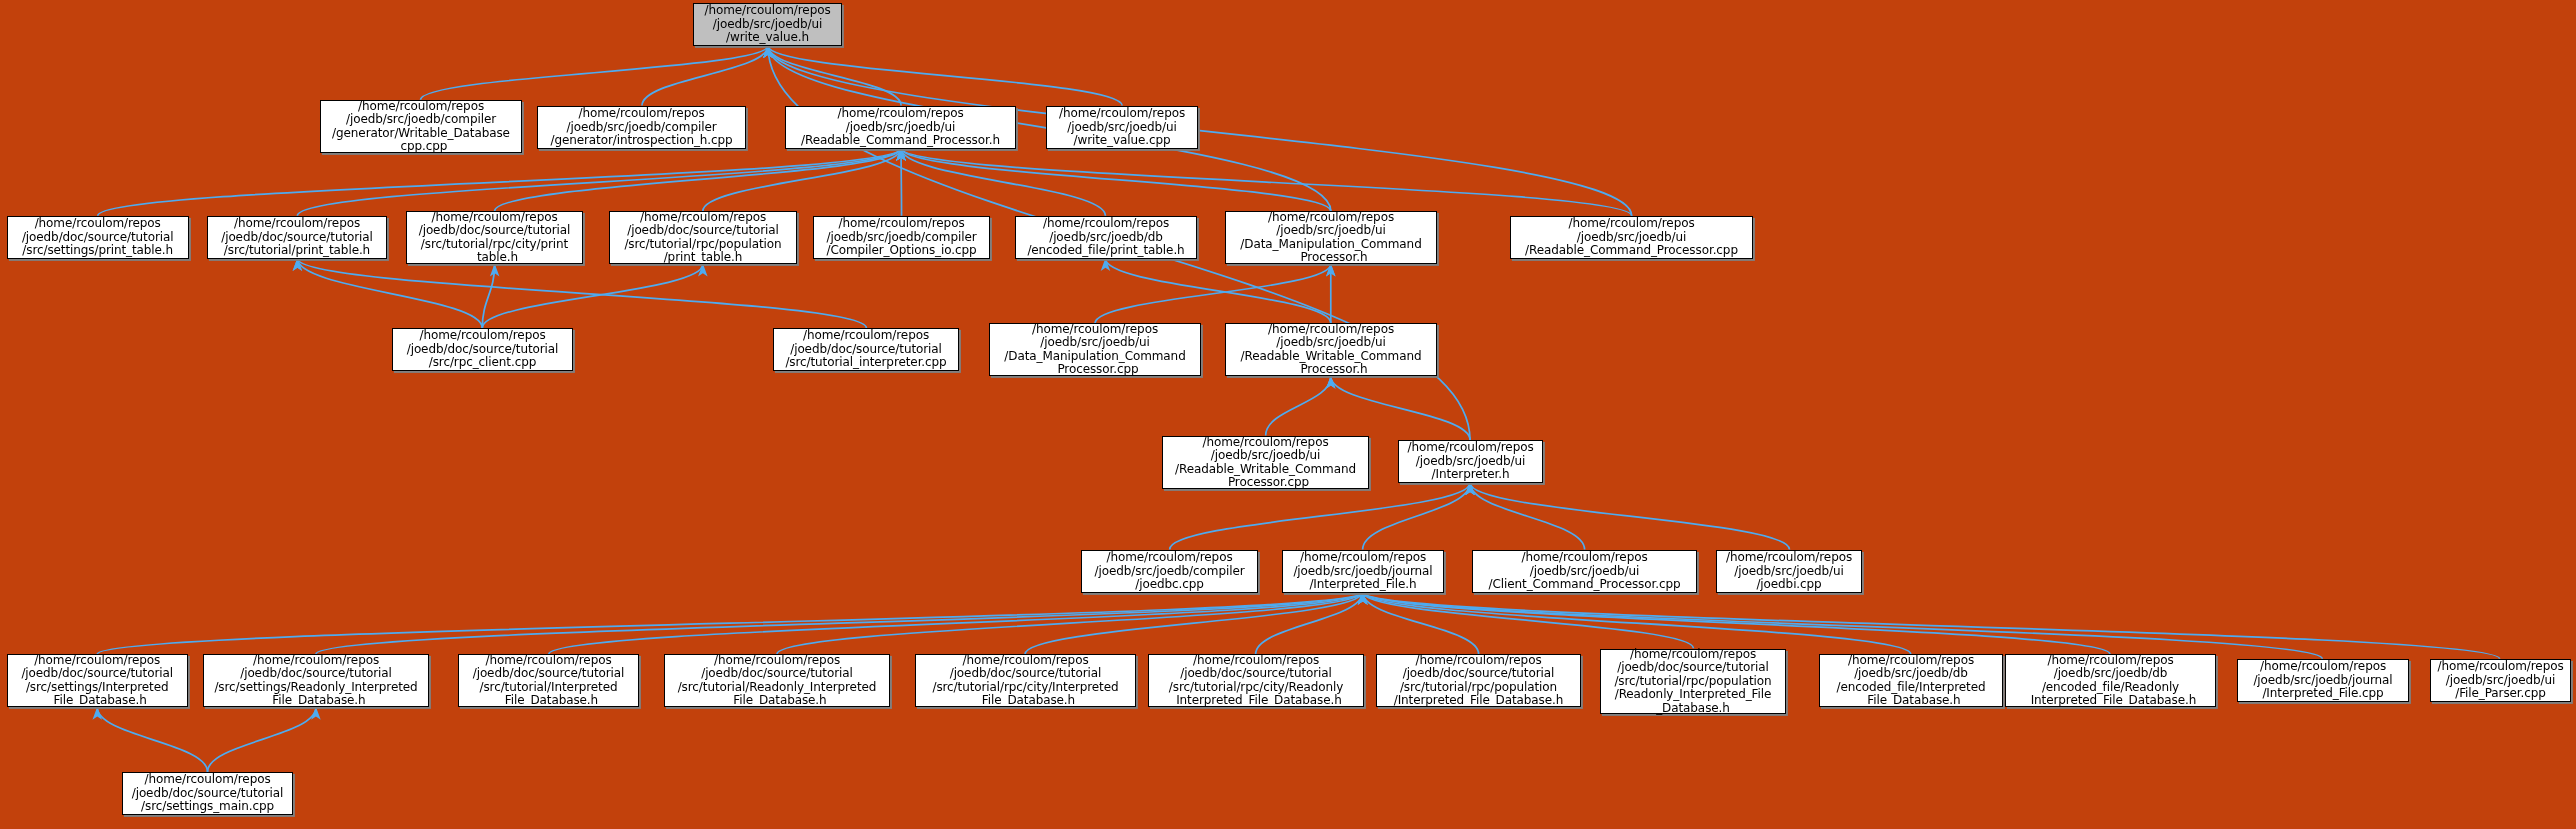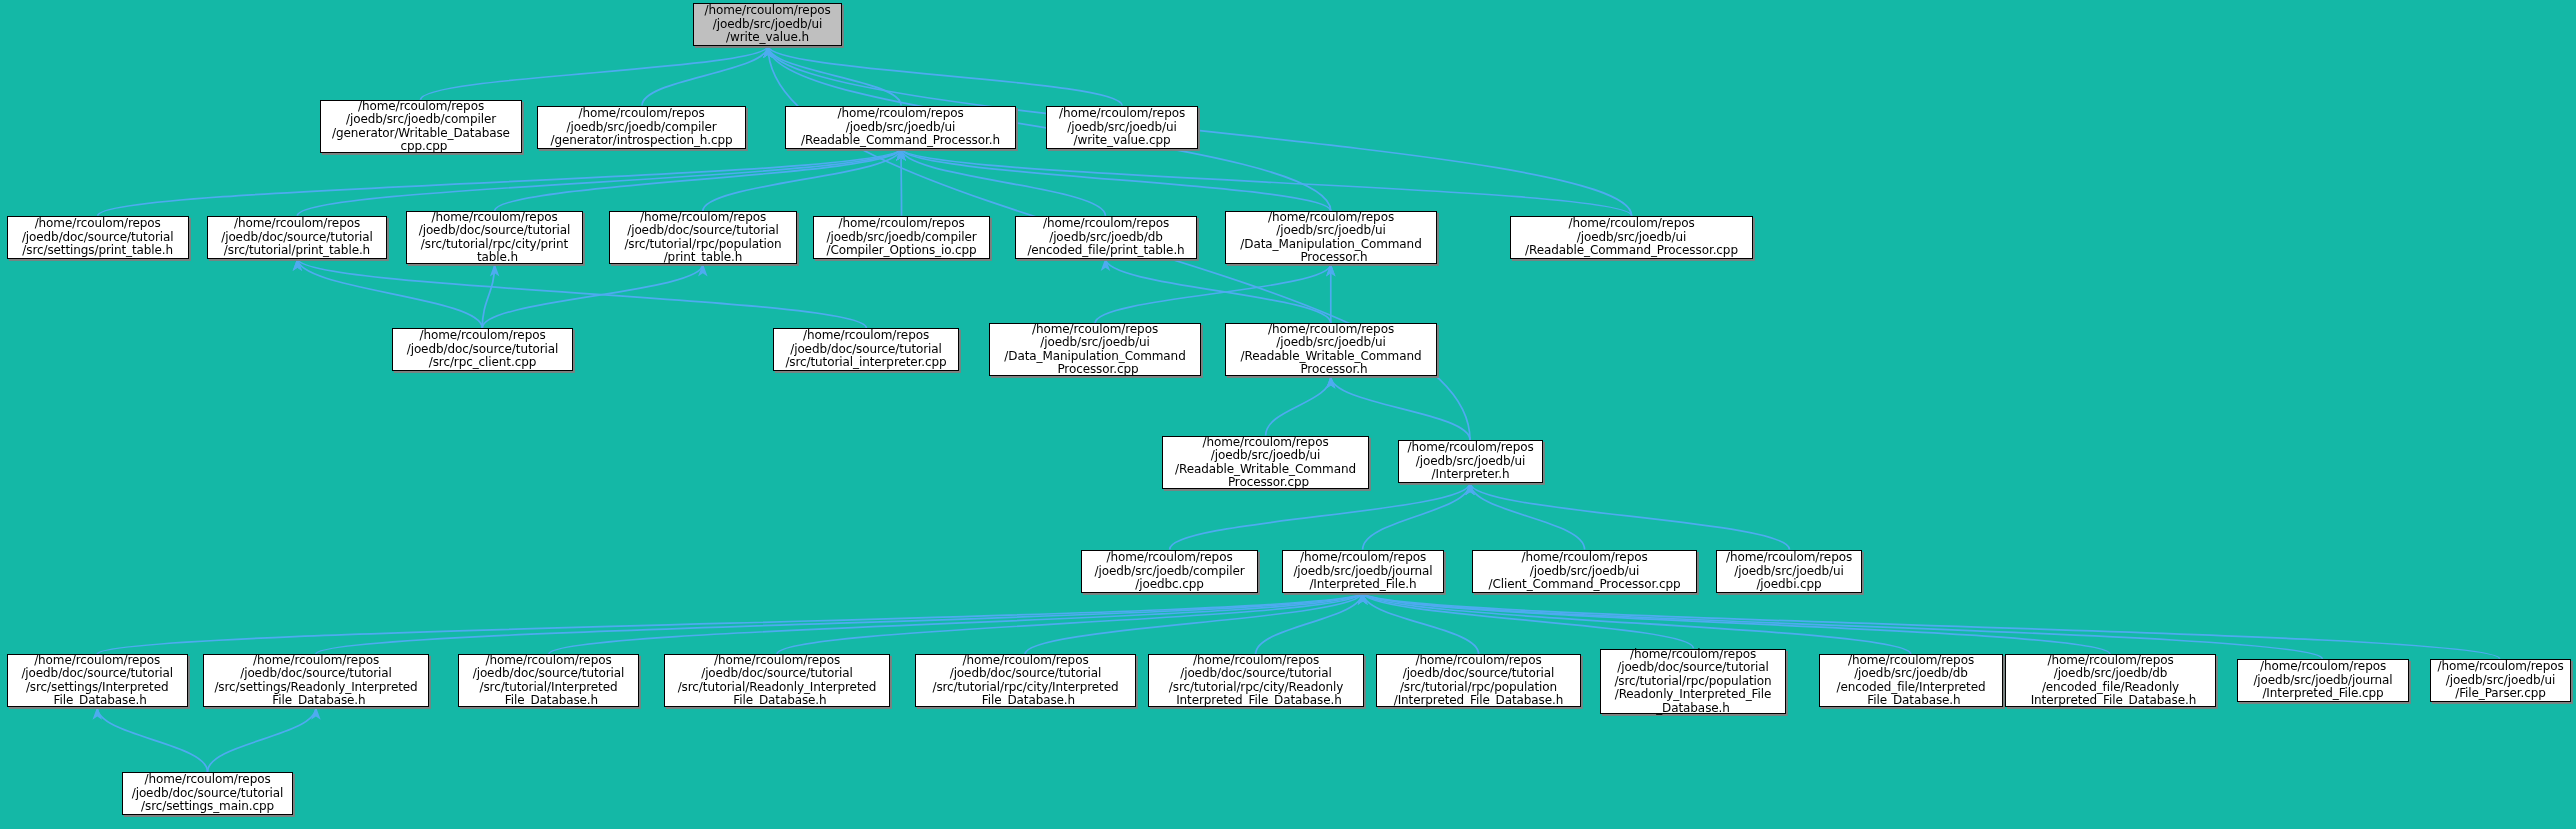--- a/index.html
+++ b/index.html
@@ -5,21 +5,21 @@
 <style>
   html, body {
     margin: 0;
     padding: 0;
     background: #ffffff;
   }
   #graph {
     position: relative;
     width: 2576px;
     height: 829px;
-    background: #14b8a6;
+    background: #c2410c;
     overflow: hidden;
     font-family: "DejaVu Sans", "Liberation Sans", sans-serif;
   }
   #edge-layer {
     position: absolute;
     left: 0;
     top: 0;
     width: 2576px;
     height: 829px;
     pointer-events: none;

